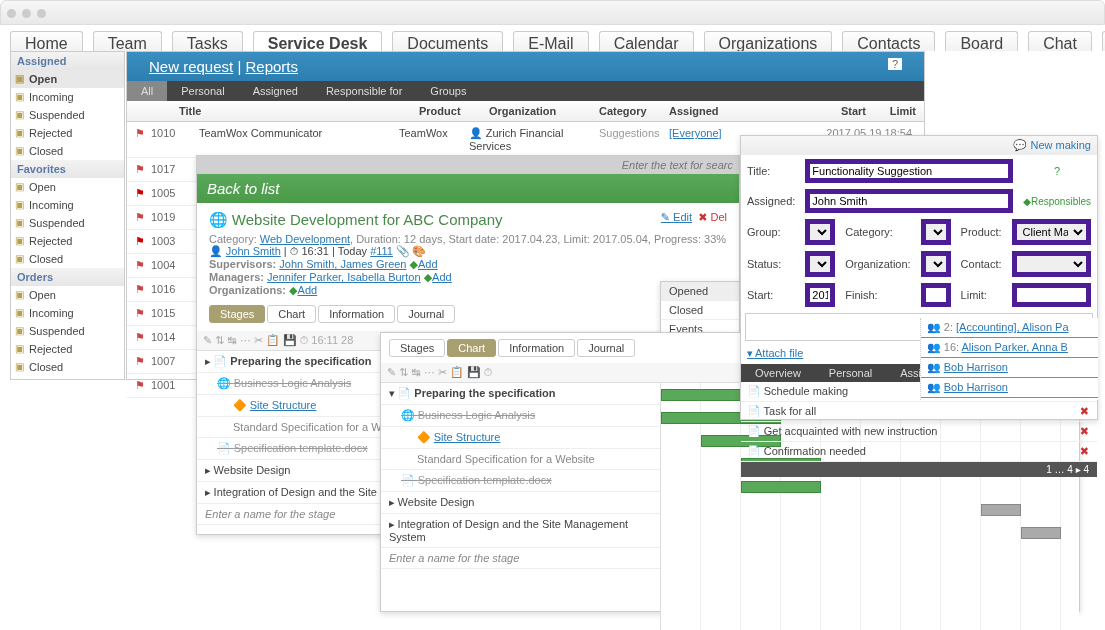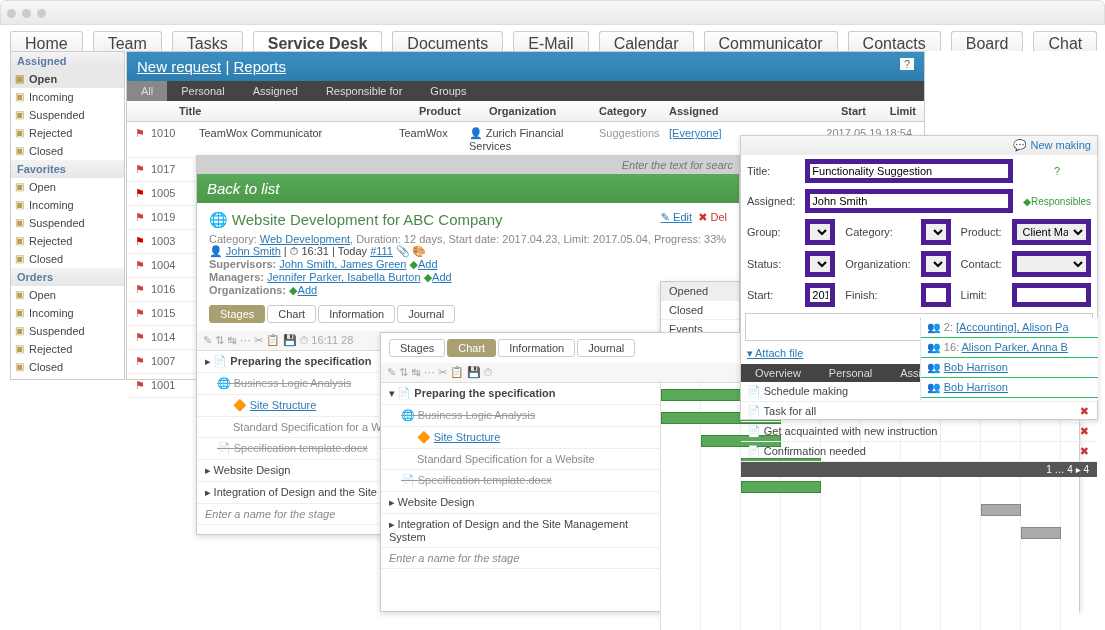--- a/index.html
+++ b/index.html
@@ -9,21 +9,21 @@
 .dot{display:inline-block;width:9px;height:9px;border-radius:50%;margin:8px 0 0 6px;background:#ccc}
 .tabs{position:absolute;top:31px;left:10px;right:180px;height:20px;display:flex}
 .tab{flex:0 0 auto;padding:3px 14px;border:1px solid #ccc;border-bottom:none;background:linear-gradient(#fefefe,#f2f2f2);font-size:16px;cursor:pointer;margin-right:10px;border-radius:3px 3px 0 0}
 .tab.active{background:#fff;font-weight:bold}
 .sidebar{position:absolute;top:51px;left:10px;width:115px;bottom:250px;background:#fff;border:1px solid #ccc}
 .sb-hdr{background:linear-gradient(#f3f3f3,#e6e6e6);padding:3px 6px;font-weight:bold;color:#5b7aa6;font-size:11px}
 .sb-item{padding:3px 6px 3px 18px;cursor:pointer;position:relative}
 .sb-item::before{content:"▣";position:absolute;left:4px;top:3px;color:#b8a050;font-size:10px}
 .sb-item.sel{background:#e8e8e8;font-weight:bold}
 .main{position:absolute;top:51px;left:126px;right:180px;bottom:250px;border:1px solid #ccc}
-.bluebar{background:linear-gradient(#3a8fc0,#2d7eb0);color:#fff;padding:6px 10px;font-size:15px}
+.bluebar{background:linear-gradient(#3a8fc0,#2d7eb0);color:#fff;padding:6px 22px;font-size:15px}
 .bluebar a{color:#fff;text-decoration:underline;cursor:pointer}
 .subtabs{background:#444;color:#ddd;display:flex;font-size:11px}
 .subtab{padding:4px 14px;cursor:pointer}
 .subtab.active{background:#888}
 .gridhdr{display:flex;background:linear-gradient(#fefefe,#f0f0f0);border-bottom:1px solid #ccc;font-weight:bold}
 .gridhdr>div{padding:4px 8px}
 .row{display:flex;border-bottom:1px solid #eee;padding:3px 0}
 .row>div{padding:2px 8px}
 .idcol{width:48px;color:#666}
 .flag{width:14px;text-align:center;color:#c44}
@@ -76,21 +76,21 @@
 </div>
 
 <div class="tabs" id="toptabs">
     <div class="tab">Home</div>
     <div class="tab">Team</div>
     <div class="tab">Tasks</div>
     <div class="tab active">Service Desk</div>
     <div class="tab">Documents</div>
     <div class="tab">E-Mail</div>
     <div class="tab">Calendar</div>
-    <div class="tab">Communicator</div>
+    <div class="tab">Organizations</div>
     <div class="tab">Contacts</div>
     <div class="tab">Board</div>
     <div class="tab">Chat</div>
     <div class="tab">Accounting</div>
     <div class="tab">Products</div>
   </div>
 
 <div class="sidebar" id="sidebar">
     <div class="sb-hdr">Assigned</div>
     <div class="sb-item sel">Open</div>

